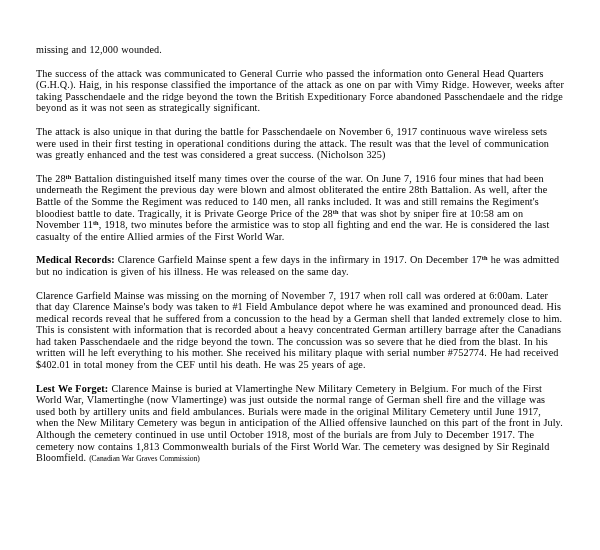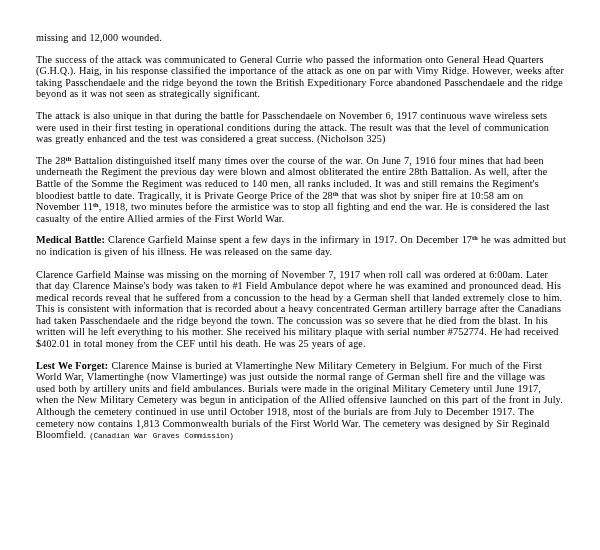--- a/index.html
+++ b/index.html
@@ -21,59 +21,59 @@
     width: 600px;
     height: 550px;
     background: #ffffff;
     box-sizing: border-box;
     padding: 32px 35px 0 36px;
   }
   .doc-body {
     width: 530px;
   }
   p.para {
-    margin: 0 0 10px 0;
+    margin: 12px 0 10px 0;
     font-size: 10.2px;
     line-height: 11.6px;
     text-align: left;
     letter-spacing: 0.01em;
     word-spacing: 0.04em;
   }
   p.para.tight {
     margin-bottom: 11px;
   }
   .lead {
     font-weight: bold;
   }
   sup {
     font-size: 0.62em;
     vertical-align: 0.42em;
     line-height: 0;
     font-weight: bold;
   }
   .citation {
-    font-family: Liberation Mono, monospace;
+    font-family: Liberation Serif, serif;
     font-size: 7.6px;
     letter-spacing: -0.01em;
   }
 </style>
 </head>
 <body>
 
 <div id="page">
   <div class="doc-body">
 
     <p class="para">missing and 12,000 wounded.</p>
 
     <p class="para">The success of the attack was communicated to General Currie who passed the information onto General Head Quarters (G.H.Q.).  Haig, in his response classified the importance of the  attack as one on par with Vimy Ridge. However, weeks after taking Passchendaele and the ridge beyond the town the British Expeditionary Force abandoned Passchendaele and the ridge beyond as it was not seen as  strategically significant.</p>
 
     <p class="para">The attack is also unique in that during the battle for Passchendaele on November 6, 1917 continuous wave wireless sets were used in their first testing in operational conditions during the attack.  The result was that the level of communication was greatly enhanced and the test was considered a great success. (Nicholson 325)</p>
 
     <p class="para"><span>The 28</span><sup>th</sup><span> Battalion distinguished itself many times over the course of the war.  On June 7, 1916 four mines that had been underneath the Regiment the previous day were blown and almost obliterated the entire 28th Battalion.  As well, after the Battle of the Somme the Regiment was reduced to 140 men, all ranks included. It was and still remains the Regiment's bloodiest battle to date. Tragically, it is Private George Price of the 28</span><sup>th</sup><span> that was shot by sniper fire at 10:58 am on November 11</span><sup>th</sup><span>, 1918, two minutes before the armistice was to stop all fighting and end  the war.  He is considered the last casualty of the entire Allied armies of the First World War.</span></p>
 
-    <p class="para tight"><span class="lead">Medical Battle:</span><span> Clarence Garfield Mainse spent a few days in the infirmary in 1917.  On December 17</span><sup>th</sup><span> he was admitted but no indication is given of his illness.  He was released on the same day.</span></p>
+    <p class="para tight"><span class="lead">Medical Records:</span><span> Clarence Garfield Mainse spent a few days in the infirmary in 1917.  On December 17</span><sup>th</sup><span> he was admitted but no indication is given of his illness.  He was released on the same day.</span></p>
 
     <p class="para">Clarence Garfield Mainse was missing on the morning of November 7, 1917 when roll call was ordered at 6:00am. Later that day Clarence Mainse's body was taken to #1 Field Ambulance depot  where he was examined and pronounced dead.  His medical records reveal that he suffered from a concussion to the head by a German shell that landed extremely close to him.   This is consistent with information that is recorded about a heavy concentrated German artillery barrage after the Canadians had taken Passchendaele and the ridge beyond the town.  The concussion was so severe that he died from the blast.   In his written will he left everything to his mother.  She received his military plaque with serial number #752774.    He had received $402.01 in total money from the CEF until his death. He was 25 years of age.</p>
 
     <p class="para"><span class="lead">Lest We Forget:</span><span>   Clarence Mainse is buried at Vlamertinghe New Military Cemetery in Belgium.  For much of the First World War, Vlamertinghe (now Vlamertinge) was just outside the normal range of German shell fire and the village was used both by artillery units and field ambulances. Burials were made in the original Military Cemetery until June 1917, when the New Military Cemetery was begun in anticipation of the Allied offensive launched on this part of the front in July. Although the cemetery continued in use until October 1918, most of the burials are from July to December 1917. The cemetery now contains  1,813 Commonwealth burials of the First World War. The cemetery was designed by Sir Reginald Bloomfield. </span><span class="citation">(Canadian War Graves Commission)</span></p>
 
   </div>
 </div>
 
 </body></html>

